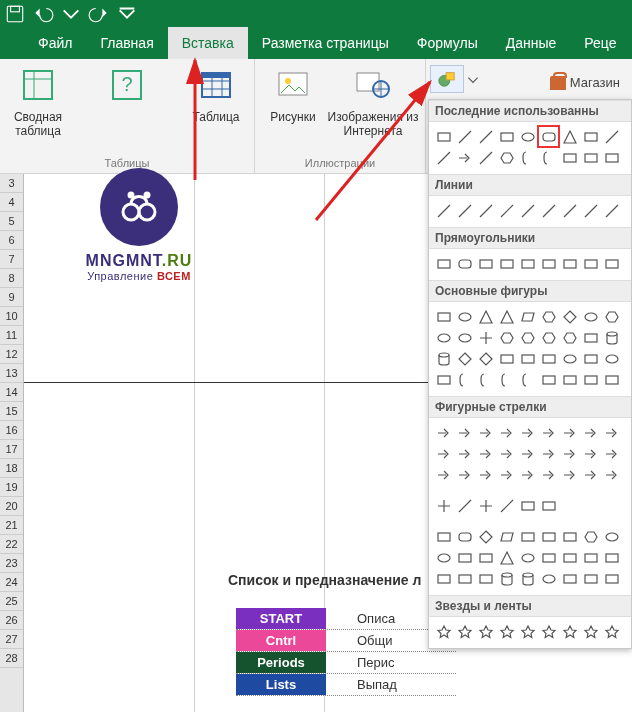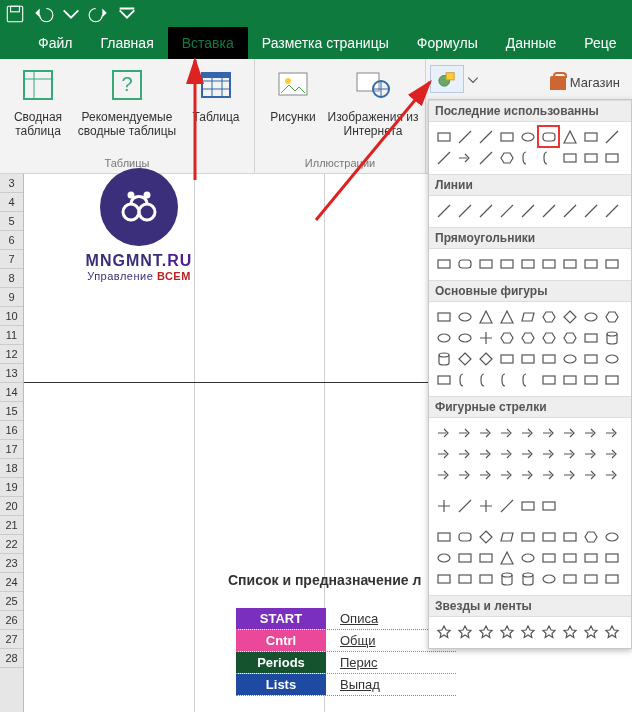--- a/index.html
+++ b/index.html
@@ -4,21 +4,21 @@
 <style>
   * { box-sizing: border-box; margin: 0; padding: 0; font-family: "Segoe UI", Arial, sans-serif; }
   body { width: 632px; height: 712px; background: #fff; overflow: hidden; position: relative; font-size: 13px; color: #333; }
   
   .titlebar { height: 27px; background: #0f7a3e; display: flex; align-items: center; padding-left: 4px; gap: 6px; }
   .titlebar .qa-btn { width: 22px; height: 22px; display:flex; align-items:center; justify-content:center; color:#fff; }
   .titlebar .qa-btn svg { stroke:#fff; fill:none; }
   
   .tabrow { height: 32px; background: #0f7a3e; display: flex; align-items: stretch; padding-left: 24px; }
   .tab { padding: 0 14px; color: #fff; display:flex; align-items:center; font-size: 14px; cursor:pointer; }
-  .tab.active { background:#000000; color:#0f7a3e; }
+  .tab.active { background:#e5e5e5; color:#0f7a3e; }
   
   .ribbon { height: 115px; background:#f3f3f3; border-bottom:1px solid #d4d4d4; display:flex; position:relative; }
   .group { border-right:1px solid #d4d4d4; padding:4px 6px 2px 6px; display:flex; flex-direction:column; align-items:center; justify-content:space-between; }
   .group-items { display:flex; gap:2px; }
   .big-btn { width:76px; text-align:center; font-size:12px; line-height:14px; cursor:pointer; padding:2px 0; }
   .big-btn.wide { width:110px; }
   .big-btn.narrow { width:64px; }
   .big-icon { width:36px; height:36px; margin:2px auto 4px auto; }
   .group-label { font-size:11px; color:#777; text-align:center; padding-bottom:2px; }
   
@@ -39,32 +39,32 @@
   .sheet { position:absolute; top:174px; left:0; right:0; bottom:0; display:flex; }
   .rowheads { width:24px; background:#e6e6e6; border-right:1px solid #bbb; }
   .rowheads div { height:19px; border-bottom:1px solid #ccc; font-size:11px; color:#333; text-align:center; line-height:19px; }
   .cells { position:relative; flex:1; background:#fff; }
   .vgrid { position:absolute; top:0; bottom:0; width:1px; background:#d0d0d0; }
   
   .logo-block { position:absolute; top:-6px; left:40px; width:150px; text-align:center; }
   .logo-block .circ { width:78px; height:78px; border-radius:50%; background:#3b2e7a; margin:0 auto; display:flex; align-items:center; justify-content:center; }
   .logo-block .circ svg { width:50px; height:50px; }
   .logo-t1 { font-size:16px; font-weight:700; letter-spacing:1px; color:#3b2e7a; margin-top:6px; }
-  .logo-t1 .ru { color:#4c1d95; }
+  .logo-t1 .ru { color:#4d7c0f; }
   .logo-t2 { font-size:11px; color:#3b2e7a; letter-spacing:0.5px; }
   .logo-t2 .b { color:#b22; font-weight:600; }
   
   .hsep { position:absolute; left:0; right:0; top:208px; height:1px; background:#333; }
   
   .content-title { position:absolute; top:398px; left:204px; font-weight:700; font-size:14px; }
   
   .dtable { position:absolute; top:434px; left:212px; }
   .dtable .row { display:flex; height:22px; border-bottom:1px dotted #888; }
   .dtable .hdr { width:90px; color:#fff; font-weight:700; font-size:13px; text-align:center; line-height:22px; }
-  .dtable .val { width:130px; padding-left:14px; font-size:13px; line-height:22px;text-decoration:underline; }
+  .dtable .val { width:130px; padding-left:31px; font-size:13px; line-height:22px; }
   
   .anno { position:absolute; pointer-events:none; z-index:5; }
 </style>
 </head>
 <body>
 
 <div class="titlebar">
   <div class="qa-btn">
     <svg viewBox="0 0 20 20">
         <rect x="3" y="3" width="14" height="14" rx="1"></rect>
@@ -114,21 +114,20 @@
             <line x1="4" y1="12" x2="32" y2="12" stroke="#3a7"></line>
             <line x1="14" y1="4" x2="14" y2="32" stroke="#3a7"></line>
           </svg>
         <span>Сводная таблица</span>
       </div>
       <div class="big-btn wide">
         <svg class="big-icon" viewBox="0 0 36 36">
             <rect x="4" y="4" width="28" height="28" fill="none" stroke="#3a7" stroke-width="2"></rect>
             <text x="18" y="24" font-size="20" text-anchor="middle" fill="#3a7">?</text>
           </svg>
-        <span>Рекомендуемые сводные таблицы</span>
       </div>
       <div class="big-btn narrow">
         <svg class="big-icon" viewBox="0 0 36 36">
             <rect x="4" y="6" width="28" height="24" fill="none" stroke="#36a" stroke-width="2"></rect>
             <line x1="4" y1="14" x2="32" y2="14" stroke="#36a"></line>
             <line x1="4" y1="22" x2="32" y2="22" stroke="#36a"></line>
             <line x1="14" y1="6" x2="14" y2="30" stroke="#36a"></line>
             <line x1="24" y1="6" x2="24" y2="30" stroke="#36a"></line>
             <rect x="4" y="6" width="28" height="5" fill="#36a"></rect>
           </svg>

